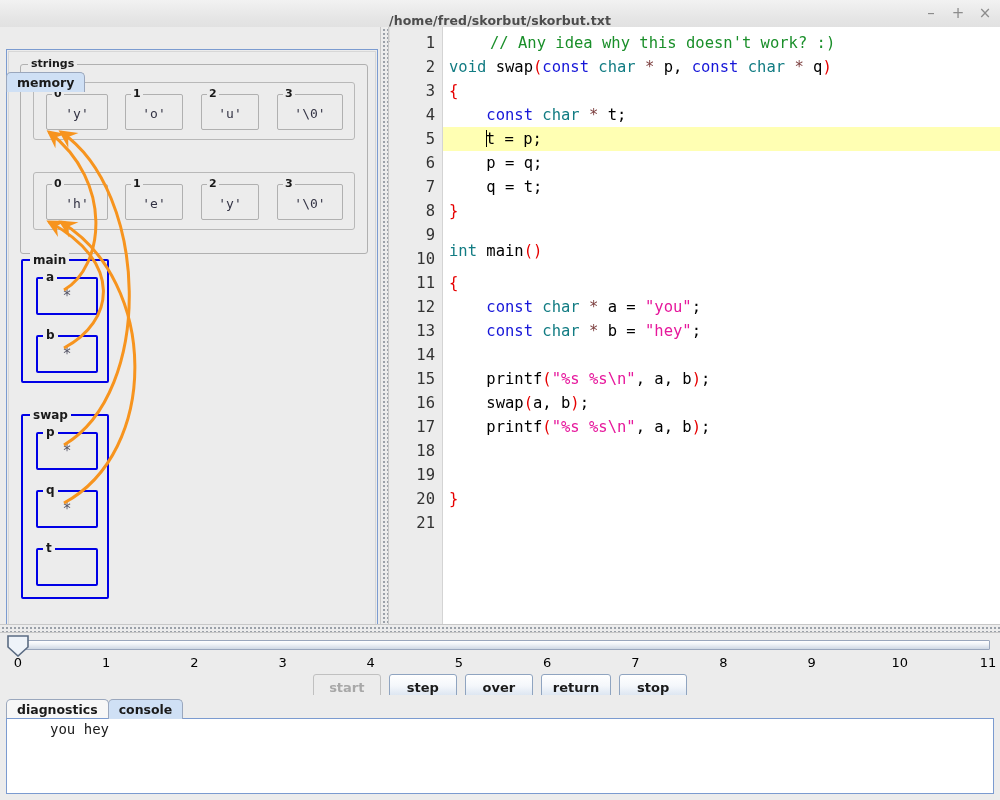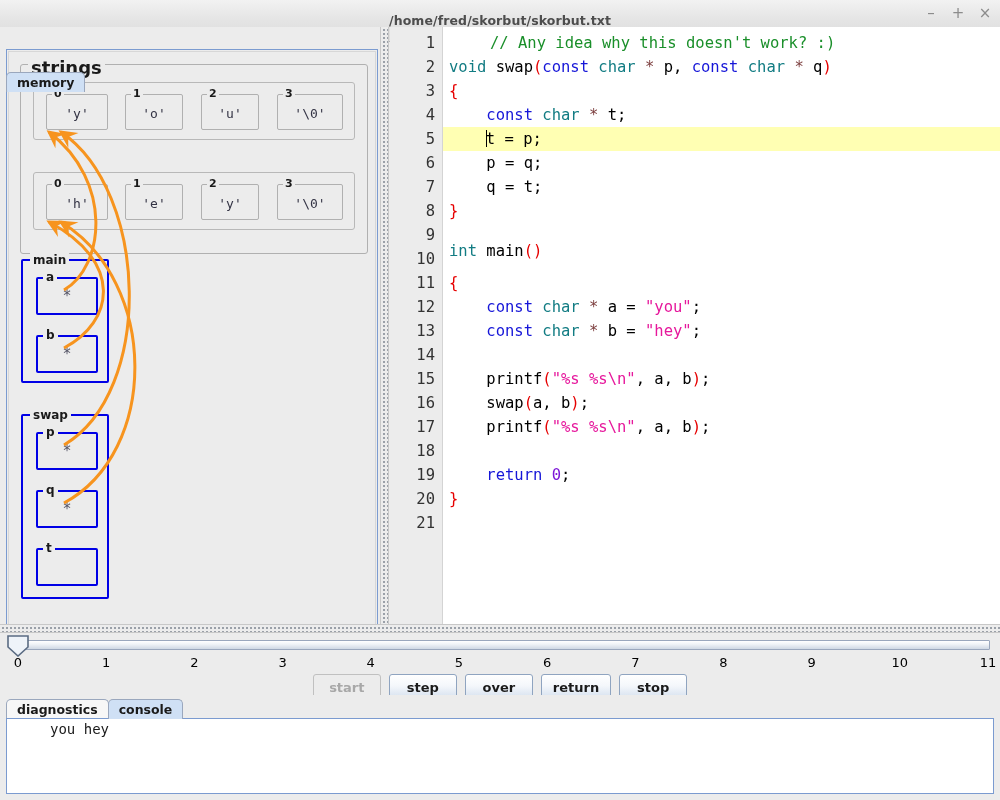--- a/index.html
+++ b/index.html
@@ -78,21 +78,21 @@
 
   
   .group {
     position: absolute;
     border: 1px solid #b0b0b0;
     border-radius: 3px;
   }
   .group > .glabel {
     position: absolute; top: -8px; left: 7px;
     background: #ececec; padding: 0 3px;
-    font-size: 18px; font-weight: bold; color: #1a1a1a;
+    font-size: 11px; font-weight: bold; color: #1a1a1a;
     font-family: "DejaVu Sans", sans-serif;
   }
   .group.blue { border: 2px solid #0000e6; border-radius: 2px; }
   .group.blue > .glabel { color: #1a1a1a; font-size: 12px; }
 
   
   .cell {
     position: absolute;
     border: 1px solid #b0b0b0;
     background: #ececec;
@@ -421,21 +421,20 @@
         <div class="cline" style="top: 196px;"></div>
         <div class="cline" style="top: 212px;"><span class="k-type">int</span><span class="k-id"> </span><span class="k-id">main</span><span class="k-paren">()</span></div>
         <div class="cline" style="top: 244px;"><span class="k-brace">{</span></div>
         <div class="cline" style="top: 292px;"><span class="k-id">    </span><span class="k-kw">const</span><span class="k-id"> </span><span class="k-type">char</span><span class="k-id"> </span><span class="k-op">*</span><span class="k-id"> b = </span><span class="k-str">"hey"</span><span class="k-id">;</span></div>
         <div class="cline" style="top: 268px;"><span class="k-id">    </span><span class="k-kw">const</span><span class="k-id"> </span><span class="k-type">char</span><span class="k-id"> </span><span class="k-op">*</span><span class="k-id"> a = </span><span class="k-str">"you"</span><span class="k-id">;</span></div>
         <div class="cline" style="top: 316px;"></div>
         <div class="cline" style="top: 340px;"><span class="k-id">    printf</span><span class="k-paren">(</span><span class="k-str">"%s %s\n"</span><span class="k-id">, a, b</span><span class="k-paren">)</span><span class="k-id">;</span></div>
         <div class="cline" style="top: 364px;"><span class="k-id">    swap</span><span class="k-paren">(</span><span class="k-id">a, b</span><span class="k-paren">)</span><span class="k-id">;</span></div>
         <div class="cline" style="top: 388px;"><span class="k-id">    printf</span><span class="k-paren">(</span><span class="k-str">"%s %s\n"</span><span class="k-id">, a, b</span><span class="k-paren">)</span><span class="k-id">;</span></div>
         <div class="cline" style="top: 412px;"></div>
-        <div class="cline" style="top: 436px;"><span class="k-id">    </span><span class="k-kw">return</span><span class="k-id"> </span><span class="k-num">0</span><span class="k-id">;</span></div>
         <div class="cline" style="top: 460px;"><span class="k-brace">}</span></div>
         <div class="cline" style="top: 484px;"></div>
       </div>
   </div>
 
   <div id="hsplit"></div>
 
   <div id="timeline">
     <div id="track"></div>
     <div id="thumb" style="left: 7px;">

